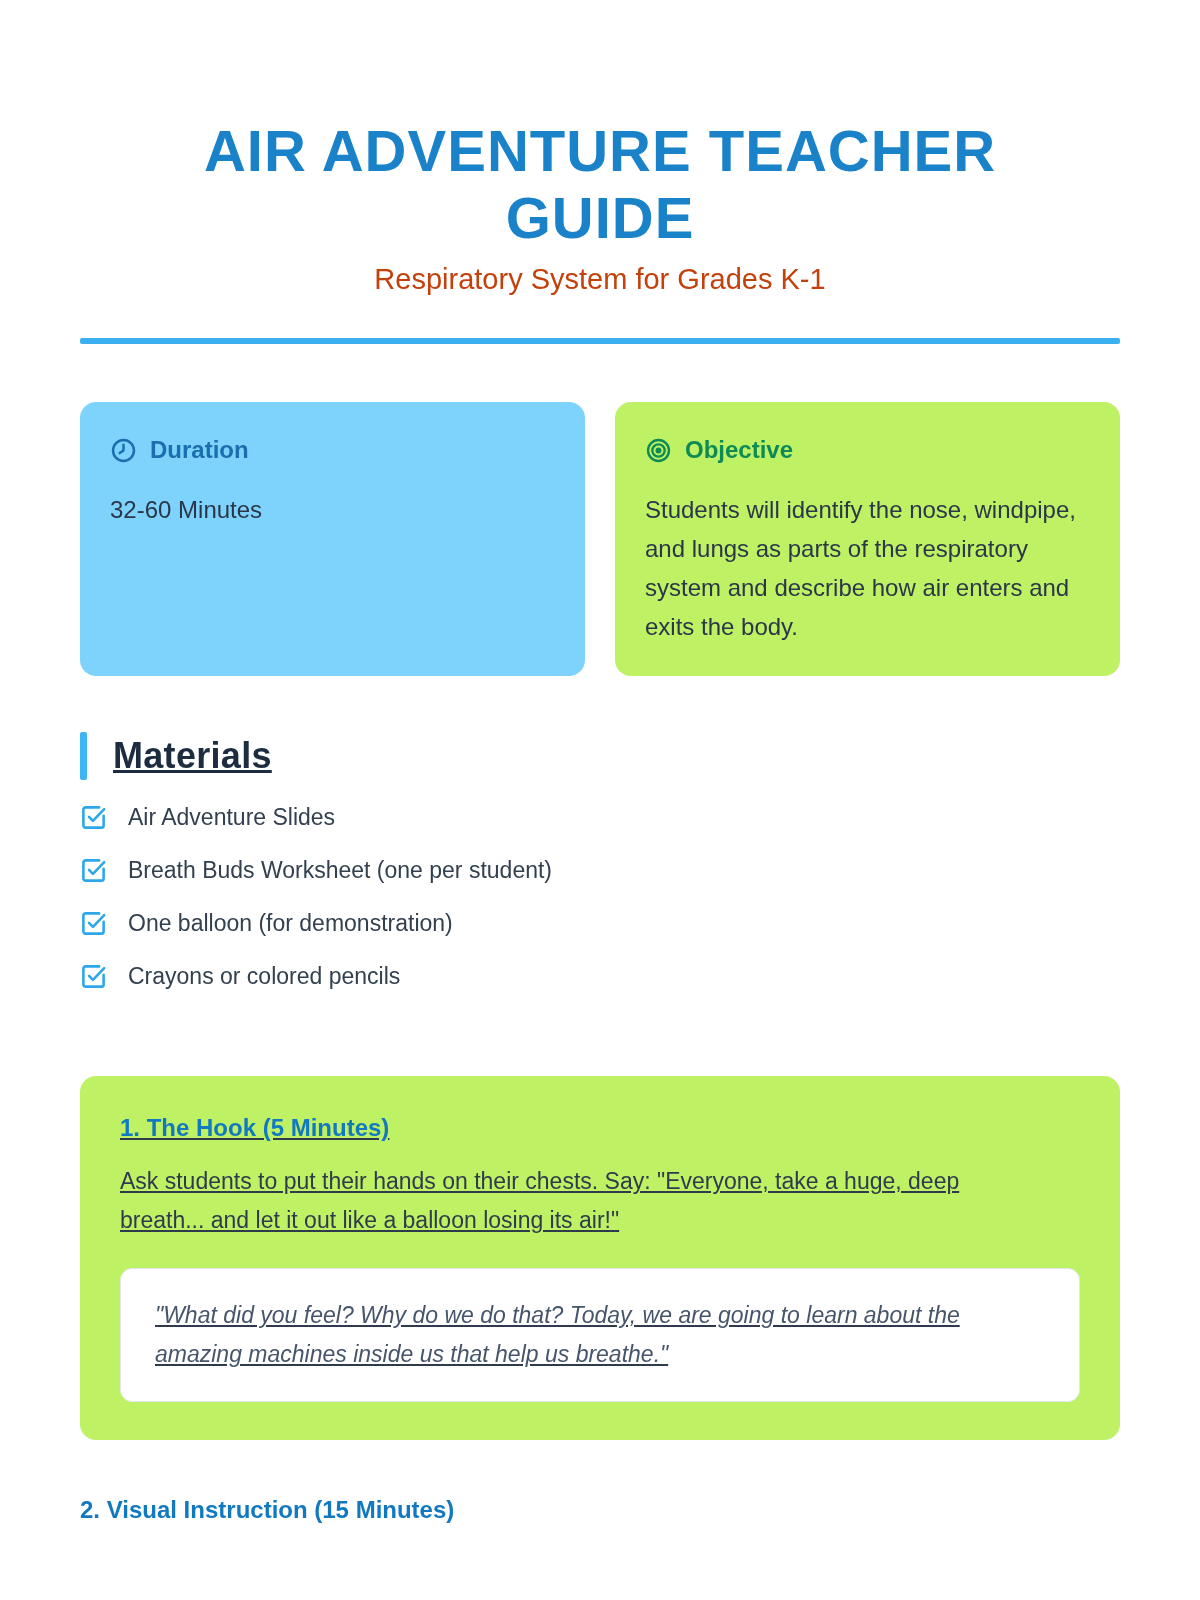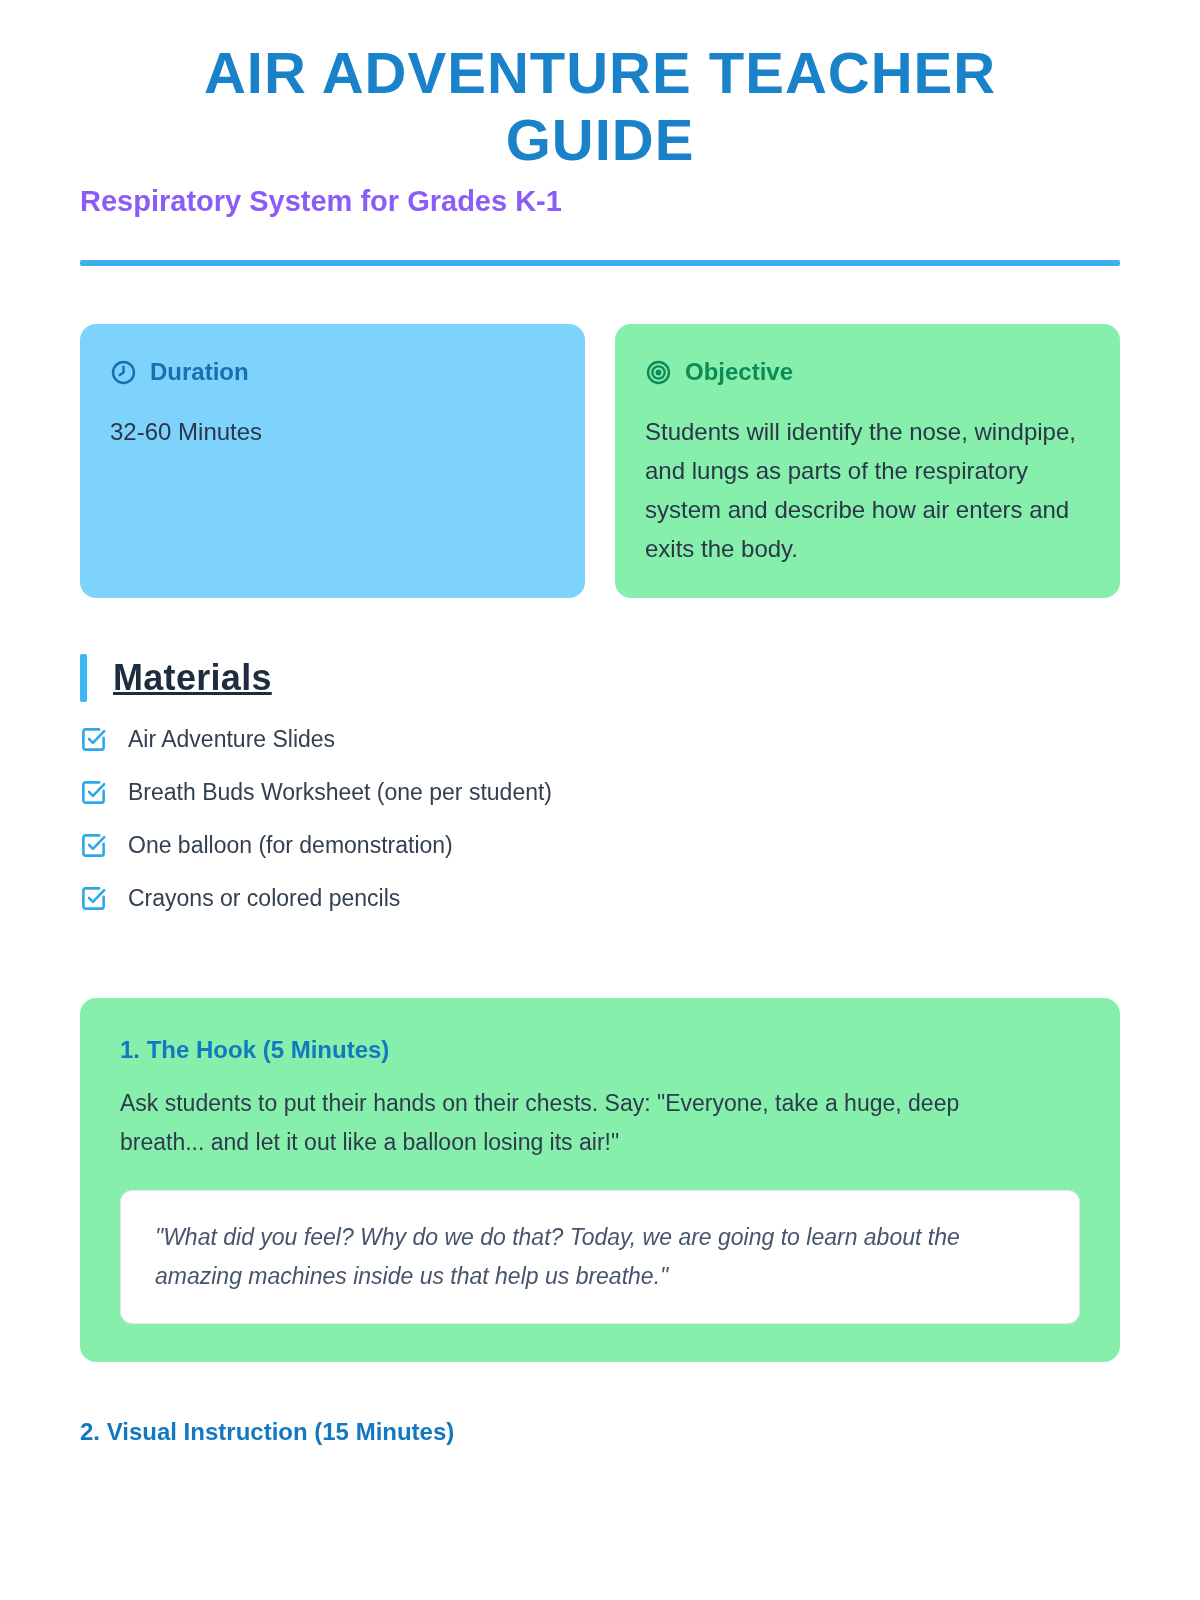--- a/index.html
+++ b/index.html
@@ -6,38 +6,39 @@
   html, body { width: 1200px; height: 1600px; }
   body {
     background: #ffffff;
     font-family: "Liberation Sans", sans-serif;
     overflow: hidden;
     color: #2f3b4c;
   }
   .page {
     width: 1200px;
     height: 1600px;
-    padding: 40px 80px 0 80px;
+    padding: 118px 80px 0 80px;
   }
   
   .title {
     font-size: 58px;
     font-weight: 700;
     letter-spacing: 1px;
     line-height: 1.15;
     color: #1a82c8;
     text-align: center;
     max-width: 960px;
     margin: 0 auto;
   }
   .subtitle {
     margin-top: 12px;
     font-size: 29px;
-    font-weight: 700;
-    color: #8b5cf6;
+    font-weight: 400;
+    color: #c2410c;
+    text-align: center;
   }
   .divider {
     margin-top: 42px;
     height: 6px;
     background: #3cb0ee;
     border-radius: 2px;
   }
   
   .cards-row {
     margin-top: 58px;
@@ -45,21 +46,21 @@
     gap: 30px;
     align-items: stretch;
   }
   .info-card {
     flex: 1;
     border-radius: 16px;
     padding: 34px 30px 30px 30px;
     min-height: 262px;
   }
   .card-duration { background: #7dd3fc; }
-  .card-objective { background: #86efac; }
+  .card-objective { background: #bef264; }
   .card-head {
     display: flex;
     align-items: center;
     gap: 13px;
   }
   .card-head .icon { width: 27px; height: 27px; display: block; }
   .card-label { font-size: 24px; font-weight: 700; }
   .card-duration .card-label { color: #1a6fae; }
   .card-objective .card-label { color: #0d8a56; }
   .card-value {
@@ -96,23 +97,24 @@
     gap: 21px;
     margin-bottom: 26px;
     font-size: 23px;
     color: #33404f;
   }
   .material-item .icon { width: 27px; height: 27px; flex: 0 0 27px; display: block; }
   
   .procedure-heading { margin-top: 64px; }
   .step-card {
     margin-top: 86px;
-    background: #86efac;
+    background: #bef264;
     border-radius: 16px;
     padding: 38px 40px;
+    text-decoration: underline;
   }
   .step-title {
     font-size: 24px;
     font-weight: 700;
     color: #1279c0;
   }
   .step-body {
     margin-top: 20px;
     font-size: 23px;
     line-height: 39px;

